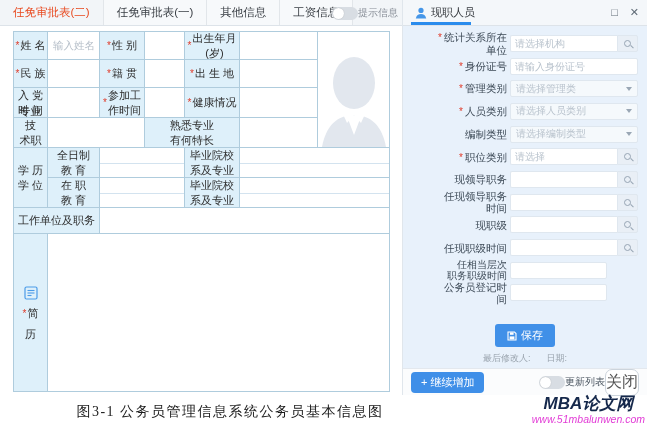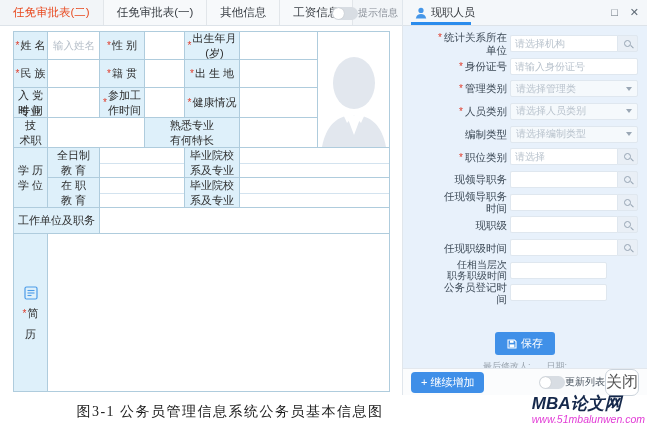--- a/index.html
+++ b/index.html
@@ -63,39 +63,39 @@
               display:flex; align-items:center; justify-content:center; cursor:pointer; }
   .mag { width:7px; height:7px; border:1.3px solid #97a5b4; border-radius:50%; position:relative; }
   .mag::after { content:""; position:absolute; width:3.5px; height:1.3px; background:#97a5b4;
                 right:-3px; bottom:-1.5px; transform:rotate(45deg); }
   .selbox { width:128px; height:17px; background:#f5f9fc; border:1px solid #dfe7ef; border-radius:2px;
             display:flex; align-items:center; padding:0 5px; cursor:pointer; }
   .selbox .ph { flex:1; font-size:10px; color:#b9c3cd; white-space:nowrap; overflow:hidden; }
   .caret { width:0; height:0; border-left:3.5px solid transparent; border-right:3.5px solid transparent;
            border-top:4px solid #9aa7b5; }
 
-  .save-area { margin-top:28px; text-align:center; }
+  .save-area { margin-top:20px; text-align:center; }
   .save-btn { display:inline-flex; align-items:center; gap:4px; background:#4090e8; color:#fff; font-size:11px;
               border:none; border-radius:3px; padding:4px 12px; cursor:pointer; font-family:inherit; }
   .meta-line { margin-top:5px; font-size:9px; color:#9aa4ae; display:flex; justify-content:center; gap:16px; }
 
   .panel-footer { height:27px; background:#fbfcfd; border-top:1px solid #e3e8ee; display:flex; align-items:center;
                   padding:0 8px; gap:6px; }
   .add-btn { display:inline-flex; align-items:center; gap:3px; background:#3f8fe8; color:#fff; font-size:11px;
              border:none; border-radius:4px; padding:3px 10px; cursor:pointer; font-family:inherit; }
   .footer-right { margin-left:auto; display:flex; align-items:center; }
   .upd-label { font-size:10px; color:#4a5560; }
   .close-btn { background:#fff; border:1px solid #ccd4dc; border-radius:7px; color:#555; font-size:16px;
                padding:2px 0; cursor:pointer; font-family:inherit; }
 
   
   .caption { position:absolute; left:60px; top:403px; width:340px; text-align:center;
              font-family:"Liberation Serif","DejaVu Serif",serif; font-size:14px; color:#1a1a1a;
              letter-spacing:1.5px; }
-  .wm { position:absolute; right:2px; top:395px; text-align:left; line-height:1.1; }
+  .wm { position:absolute; right:2px; top:395px; text-align:center; line-height:1.1; }
   .wm-title { font-family:"Liberation Sans",sans-serif; font-weight:bold; font-style:italic;
               font-size:17px; color:#15284b; }
   .wm-url { font-style:italic; font-size:10.5px; color:#e23bd6; }
 </style>
 </head>
 <body>
 
 <div class="tabbar">
   <div class="tab">任免审批表(二)</div>
   <div class="tab">任免审批表(一)</div>

